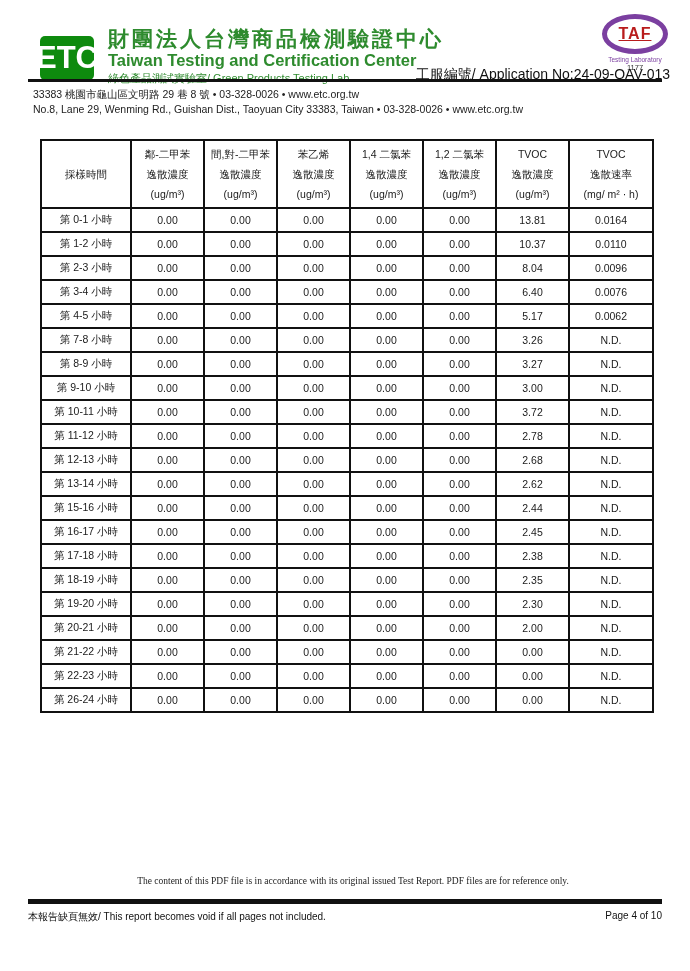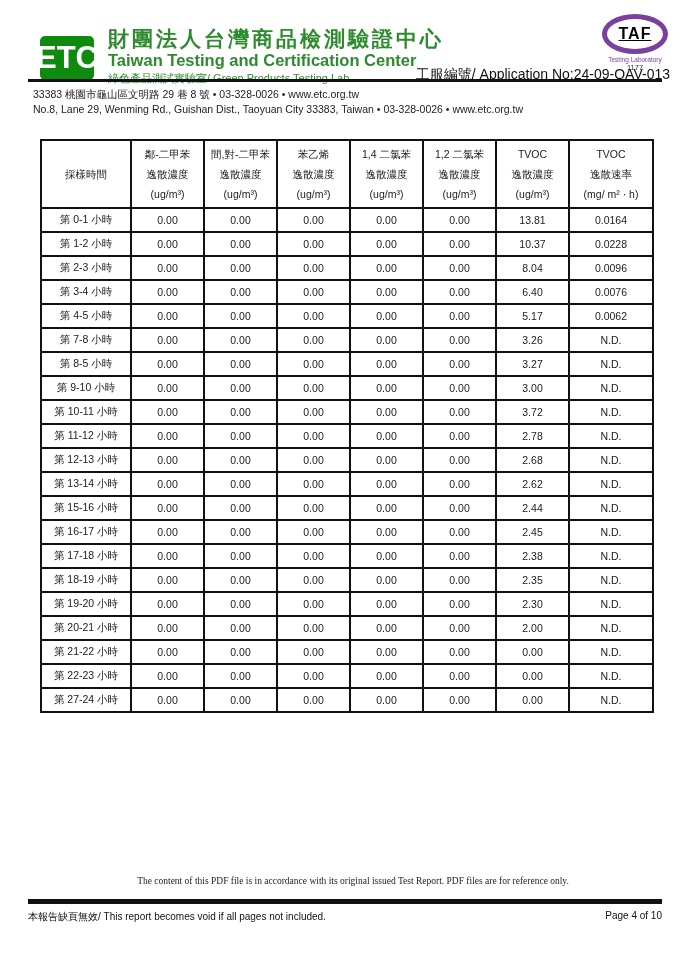--- a/index.html
+++ b/index.html
@@ -15,21 +15,21 @@
     font-weight:bold;font-size:31px;letter-spacing:0px;
   }
   .titles{position:absolute;left:108px;top:27px;}
   .title-zh{font-size:21px;font-weight:bold;color:var(--text-green,#2e8b2e);letter-spacing:3px;line-height:1.1;}
   .title-en{font-size:16.5px;font-weight:bold;color:var(--text-green,#2e8b2e);line-height:1.25;}
   .lab-line{font-size:11px;color:var(--text-green,#2e8b2e);line-height:1.3;}
   .taf-logo{position:absolute;left:600px;top:14px;width:70px;text-align:center;}
   .taf-oval{
     width:56px;height:30px;margin:0 auto;border:5px solid var(--taf-purple,#7b3fa0);
     border-radius:50%;background:#fff;display:flex;align-items:center;justify-content:center;
-    font-weight:900;font-size:16px;color:#000000;letter-spacing:1px;text-decoration:underline;
+    font-weight:900;font-size:16px;color:#b91c1c;letter-spacing:1px;text-decoration:underline;
   }
   .taf-sub{font-size:6.5px;color:var(--taf-purple,#7b3fa0);margin-top:2px;}
   .taf-num{font-size:7.5px;color:#333;}
   .application{position:absolute;right:20px;top:66px;font-size:14px;color:#111;}
   .header-rule{position:absolute;left:28px;right:28px;top:79px;height:3px;background:#111;}
   .address-zh{position:absolute;left:33px;top:88px;font-size:10.5px;color:#222;}
   .address-en{position:absolute;left:33px;top:103px;font-size:10.5px;color:#222;}
   
   table.data-table{
     position:absolute;left:40px;top:139px;width:612px;
@@ -148,21 +148,21 @@
           <td>0.0164</td>
         </tr>
         <tr>
           <td>第 1-2 小時</td>
           <td>0.00</td>
           <td>0.00</td>
           <td>0.00</td>
           <td>0.00</td>
           <td>0.00</td>
           <td>10.37</td>
-          <td>0.0228</td>
+          <td>0.0110</td>
         </tr>
         <tr>
           <td>第 2-3 小時</td>
           <td>0.00</td>
           <td>0.00</td>
           <td>0.00</td>
           <td>0.00</td>
           <td>0.00</td>
           <td>8.04</td>
           <td>0.0096</td>
@@ -191,21 +191,21 @@
           <td>第 7-8 小時</td>
           <td>0.00</td>
           <td>0.00</td>
           <td>0.00</td>
           <td>0.00</td>
           <td>0.00</td>
           <td>3.26</td>
           <td>N.D.</td>
         </tr>
         <tr>
-          <td>第 8-5 小時</td>
+          <td>第 8-9 小時</td>
           <td>0.00</td>
           <td>0.00</td>
           <td>0.00</td>
           <td>0.00</td>
           <td>0.00</td>
           <td>3.27</td>
           <td>N.D.</td>
         </tr>
         <tr>
           <td>第 9-10 小時</td>
@@ -331,21 +331,21 @@
           <td>第 22-23 小時</td>
           <td>0.00</td>
           <td>0.00</td>
           <td>0.00</td>
           <td>0.00</td>
           <td>0.00</td>
           <td>0.00</td>
           <td>N.D.</td>
         </tr>
         <tr>
-          <td>第 27-24 小時</td>
+          <td>第 26-24 小時</td>
           <td>0.00</td>
           <td>0.00</td>
           <td>0.00</td>
           <td>0.00</td>
           <td>0.00</td>
           <td>0.00</td>
           <td>N.D.</td>
         </tr>
       </tbody>
   </table>

